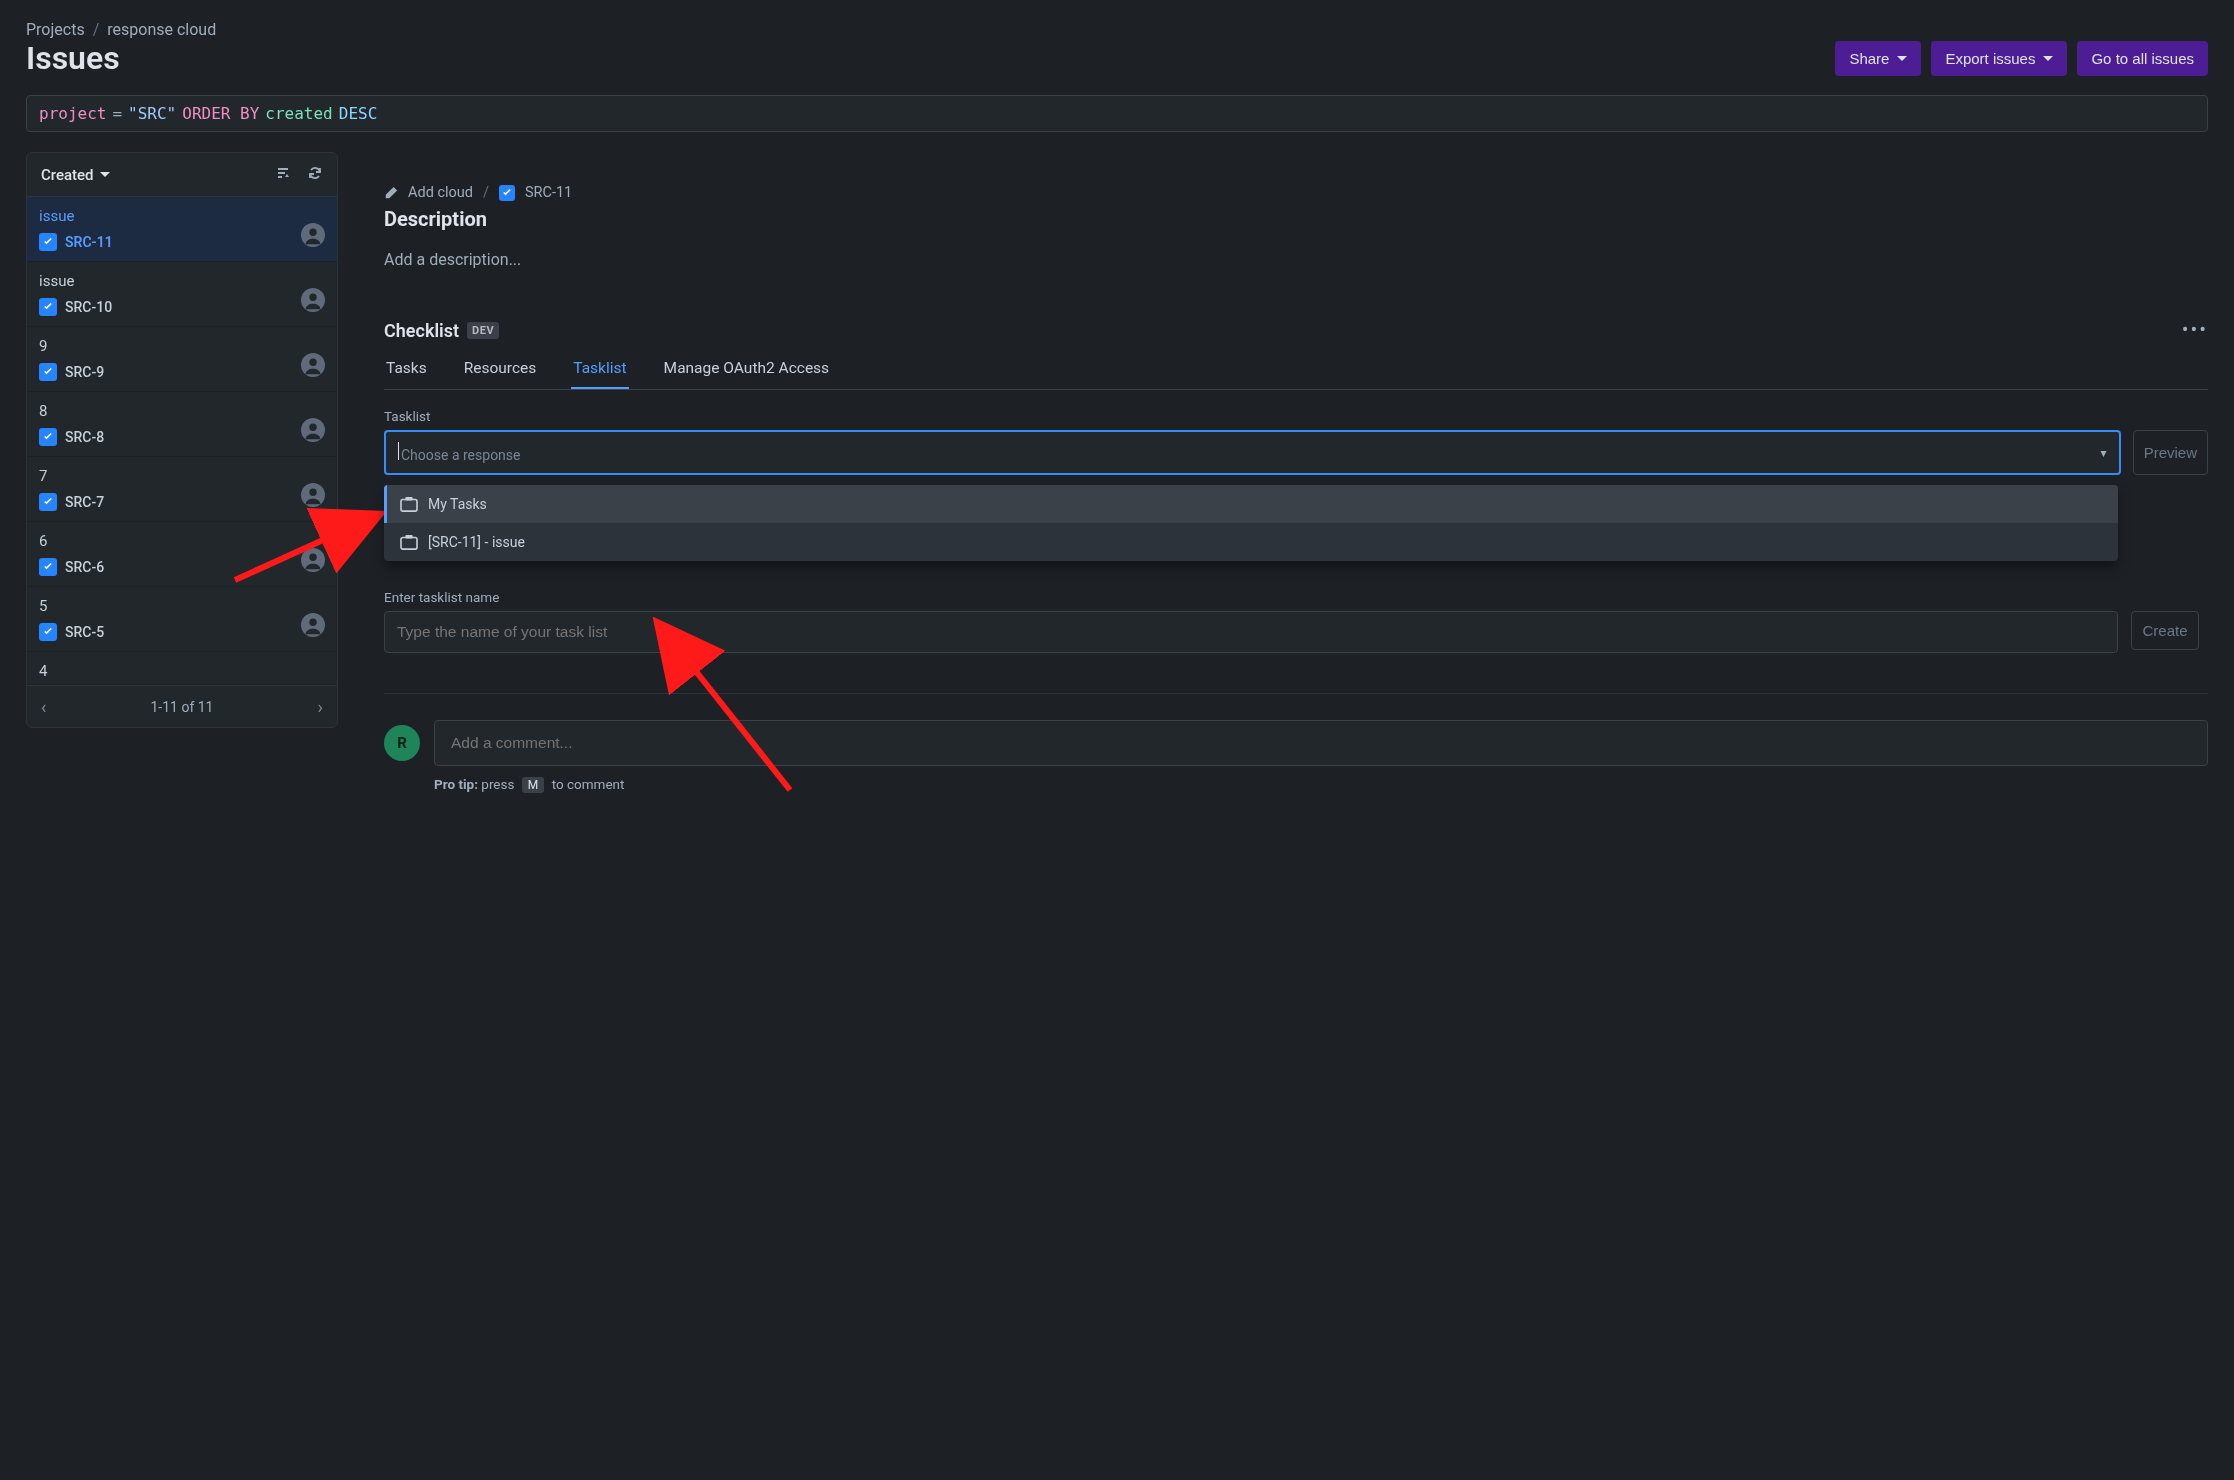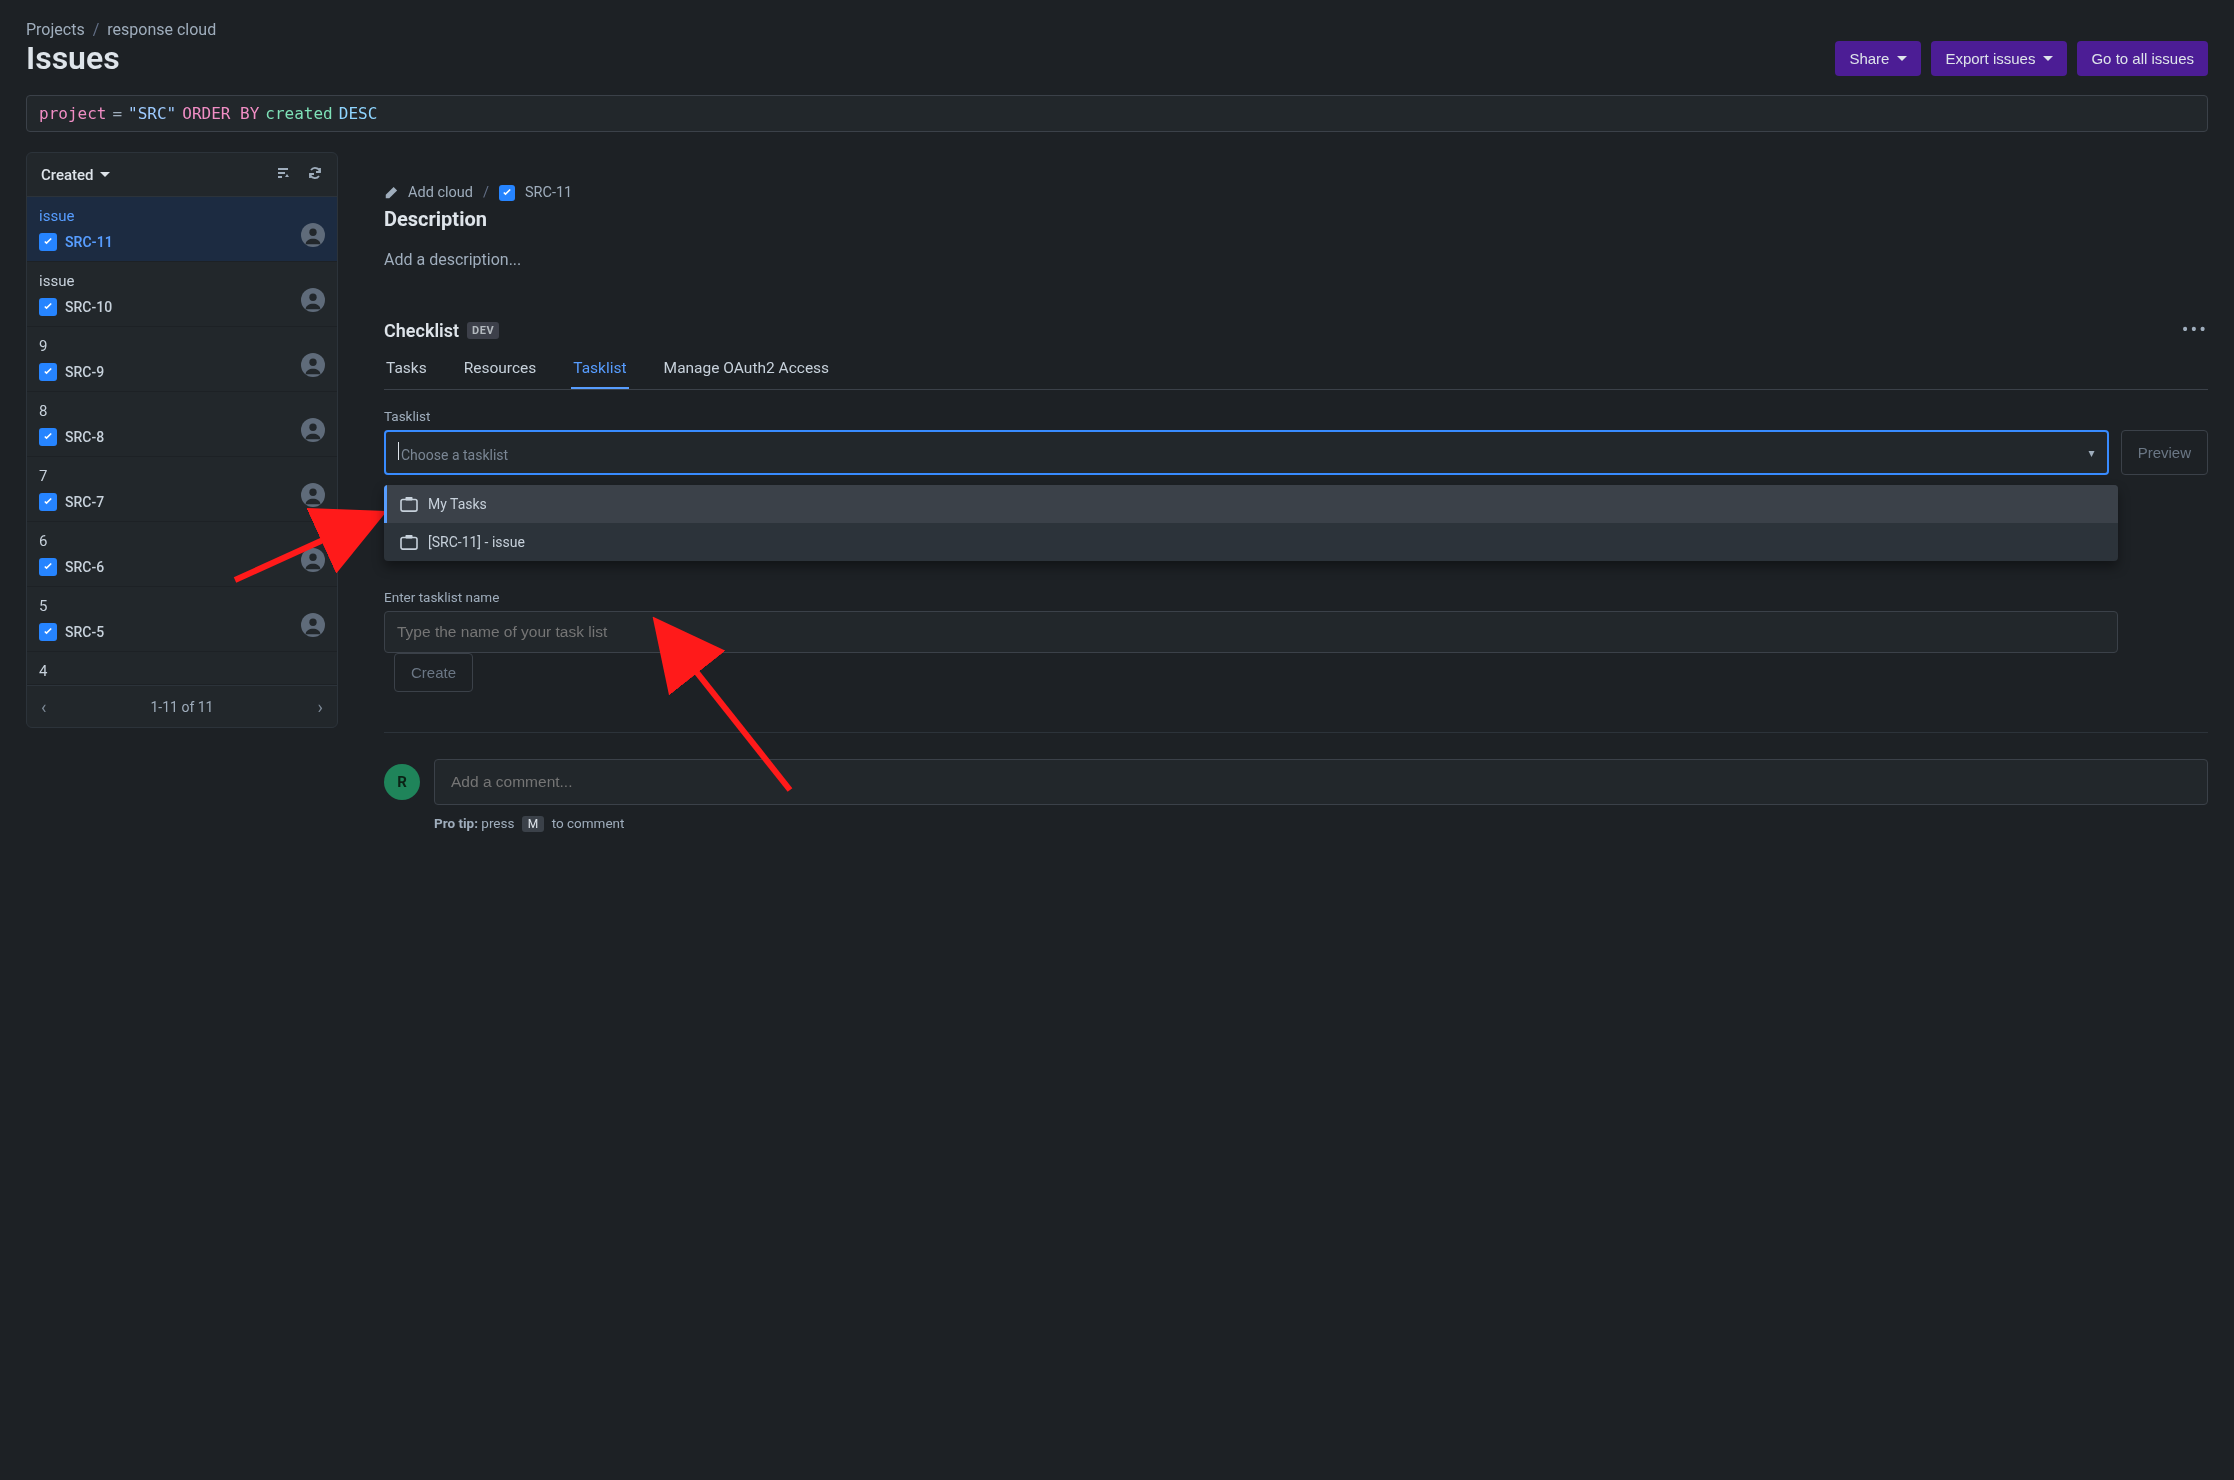--- a/index.html
+++ b/index.html
@@ -104,21 +104,21 @@
 
     .field-label { font-size: 13.5px; color: #9fadbc; margin-bottom: 6px; }
     .select-row { display: flex; gap: 12px; align-items: stretch; margin-bottom: 10px; }
     .select-box {
       flex: 1; border: 2px solid #388bff; background: #22272b; border-radius: 4px;
       padding: 10px 12px; display: flex; align-items: center; justify-content: space-between;
       color: #7a8694; position: relative;
     }
     .select-box .cursor { border-left: 1px solid #dee4ea; height: 18px; display:inline-block; margin-right:2px; }
     .select-caret { color: #9fadbc; font-size: 12px; }
-    .ghost-btn { border: 1px solid #3b4149; background: transparent; color: #6b7785; border-radius: 4px; padding: 10px 16px; font-size: 15px; cursor: pointer; }
+    .ghost-btn { border: 1px solid #3b4149; background: transparent; color: #6b7785; border-radius: 4px; padding: 10px 10px; font-size: 15px; cursor: pointer; }
 
     .dropdown {
       margin-bottom: 28px; background: #2c333a; border-radius: 4px; overflow: hidden;
       box-shadow: 0 6px 12px rgba(0,0,0,0.4); position: relative; z-index:2;
       width: calc(100% - 90px);
     }
     .dd-item { display: flex; gap: 10px; padding: 11px 16px; cursor: pointer; }
     .dd-item.hover { background: #3b4149; border-left: 3px solid #579dff; padding-left: 13px; }
     .dd-icon { width: 18px; height: 16px; fill: #9fadbc; }
 
@@ -366,21 +366,21 @@
       <div class="tabs" id="tabs">
           <div class="tab">Tasks</div>
           <div class="tab">Resources</div>
           <div class="tab active">Tasklist</div>
           <div class="tab">Manage OAuth2 Access</div>
         </div>
 
       <div class="field-label">Tasklist</div>
       <div class="select-row">
         <div class="select-box">
-          <span><span class="cursor"></span><span>Choose a tasklist</span></span>
+          <span><span class="cursor"></span><span>Choose a response</span></span>
           <span class="select-caret">▾</span>
         </div>
         <button class="ghost-btn">Preview</button>
       </div>
 
       <div class="dropdown" id="dropdown">
           <div class="dd-item hover">
     <svg class="dd-icon" viewBox="0 0 20 18">
       <rect x="1" y="4" width="18" height="13" rx="2" fill="none" stroke="currentColor" stroke-width="1.8"></rect>
       <rect x="6" y="1" width="8" height="4" rx="1" fill="currentColor"></rect>

